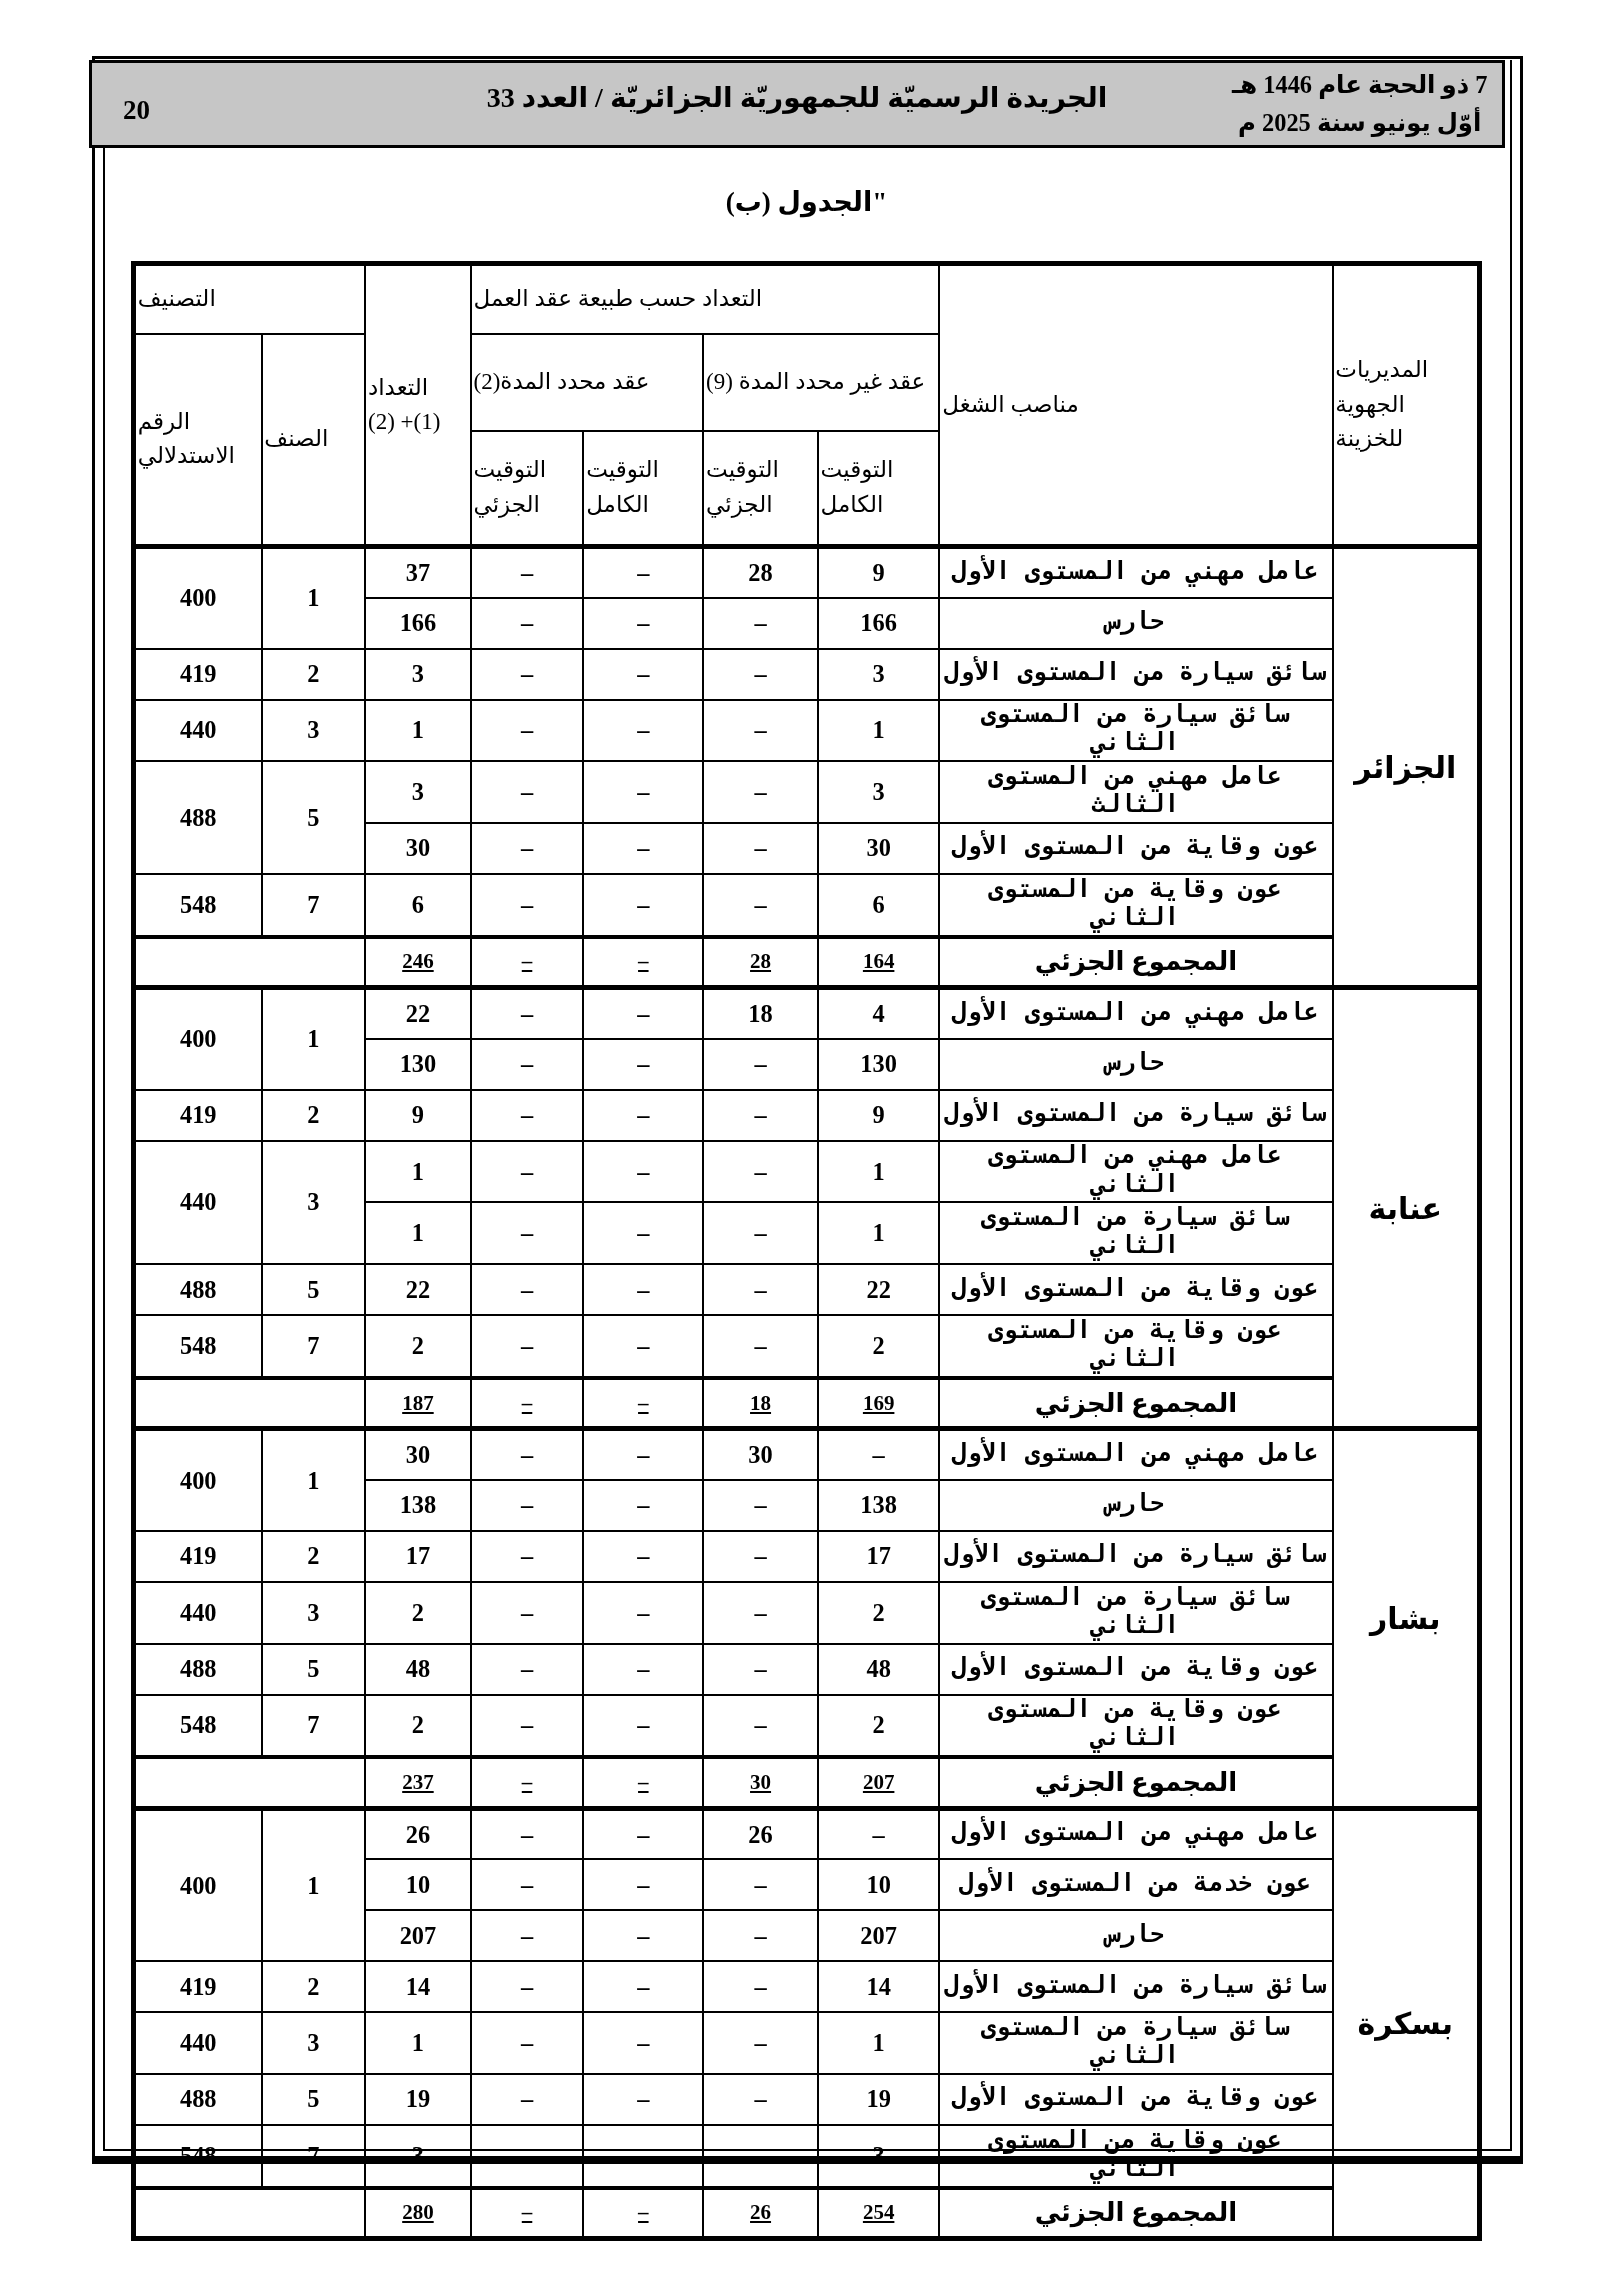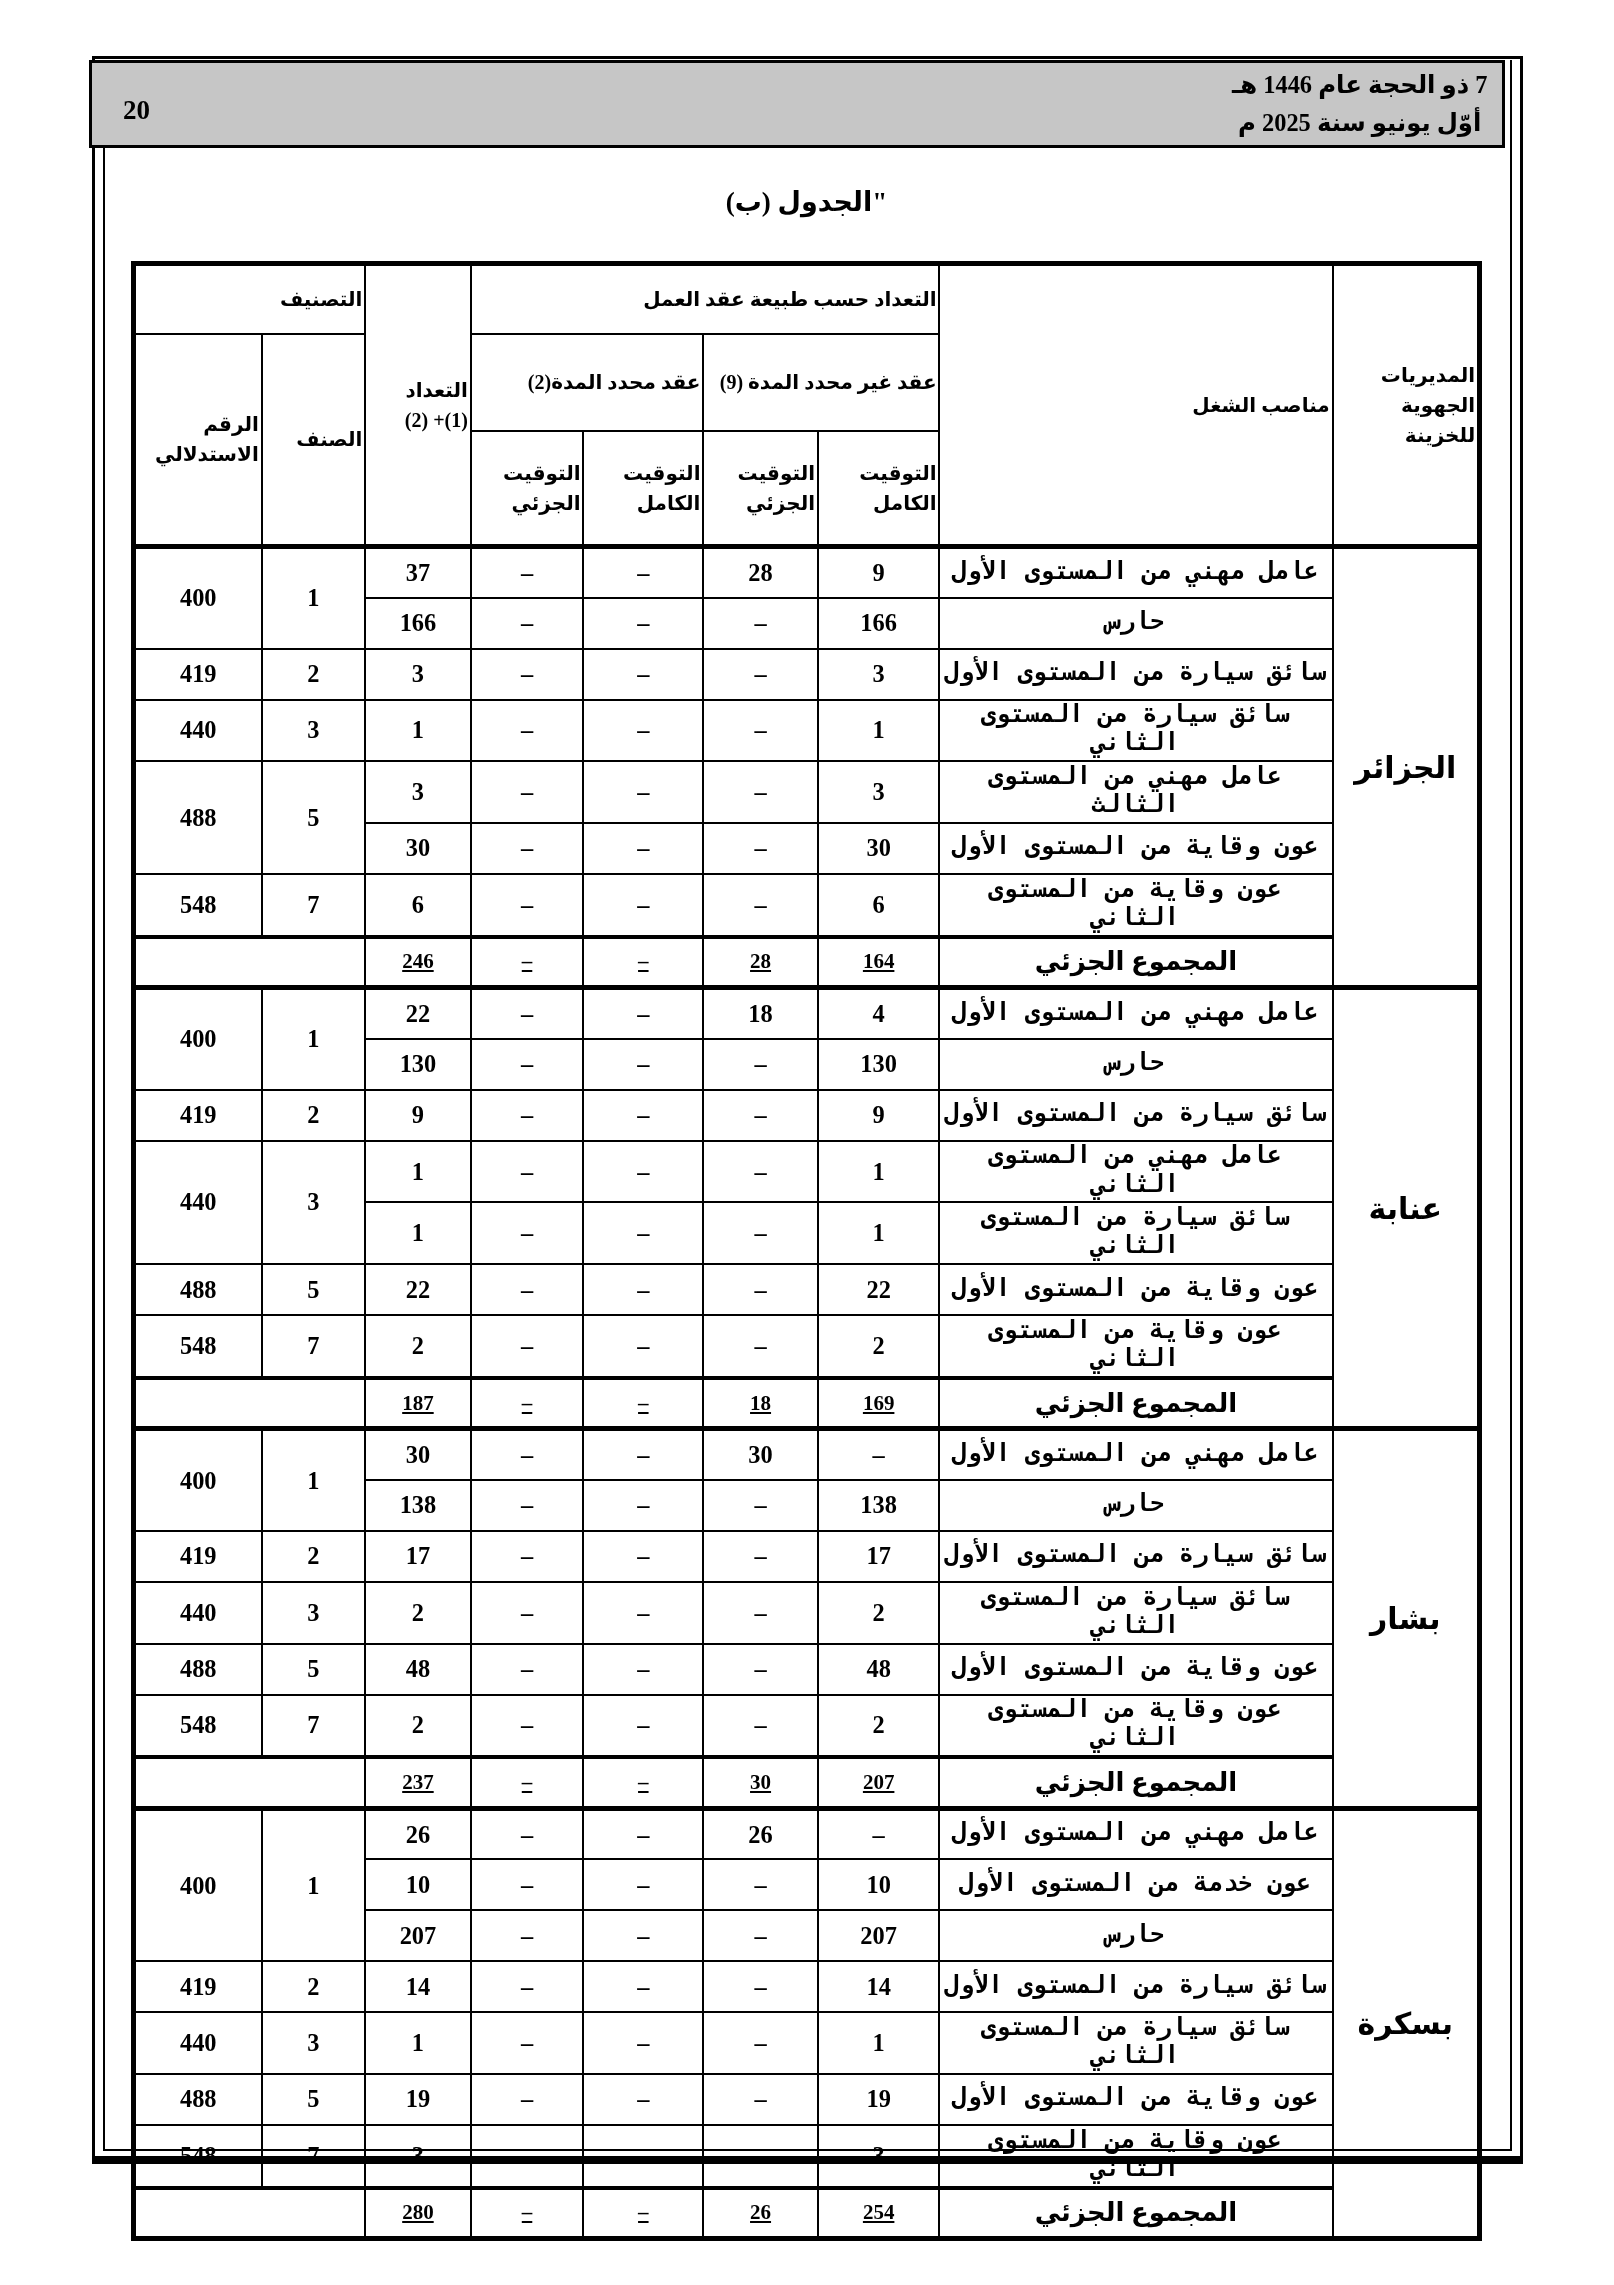--- a/index.html
+++ b/index.html
@@ -54,21 +54,21 @@
     font-family:"Liberation Serif","DejaVu Sans",serif;
   }
   
   table.main {
     position:absolute; left:131px; top:261px; width:1351px;
     border-collapse:collapse; table-layout:fixed;
     border:5.4px solid #000;
     font-family:"Liberation Serif","DejaVu Sans",serif;
   }
   th, td { border:2.7px solid #000; vertical-align:middle; }
-  thead th { font-size:20px; font-weight:bold; line-height:1.5; text-align:right; padding:1.8px; }
+  thead th { font-size:23px; font-weight:normal; line-height:1.5; text-align:left; padding:1.8px; }
   thead tr.h1 { height:70px; }
   thead tr.h2 { height:97px; }
   thead tr.h3 { height:116px; }
   thead tr.h3 th { border-bottom-width:5.4px; }
   th.span-all { border-bottom-width:5.4px; }
   tbody tr { height:51px; }
   tbody td { font-size:24.4px; font-weight:bold; text-align:center; }
   tr.section-start > td { border-top-width:5.4px; }
   tr.subtotal > td { border-top-width:4.5px; }
   td.job { text-align:center; padding:1.8px 4.5px 1.8px 2.7px; line-height:1.15;font-family:Liberation Mono, monospace; }
@@ -78,20 +78,21 @@
   .ltr { direction:ltr; unicode-bidi:isolate; }
 </style>
 </head>
 <body>
 
 <div class="frame-outer"></div>
 <div class="frame-inner"></div>
 
 <div class="band" style="background: rgb(198, 198, 198);">
   <div class="page-num">20</div>
+  <div class="journal-title">الجريدة الرسميّة للجمهوريّة الجزائريّة / العدد 33</div>
   <div class="dates">
     <span>7 ذو الحجة عام 1446 هـ</span>
     <span>أوّل يونيو سنة 2025 م</span>
   </div>
 </div>
 
 <div class="tbl-title">"الجدول (ب)</div>
 
 <table class="main" dir="rtl">
   <colgroup>

